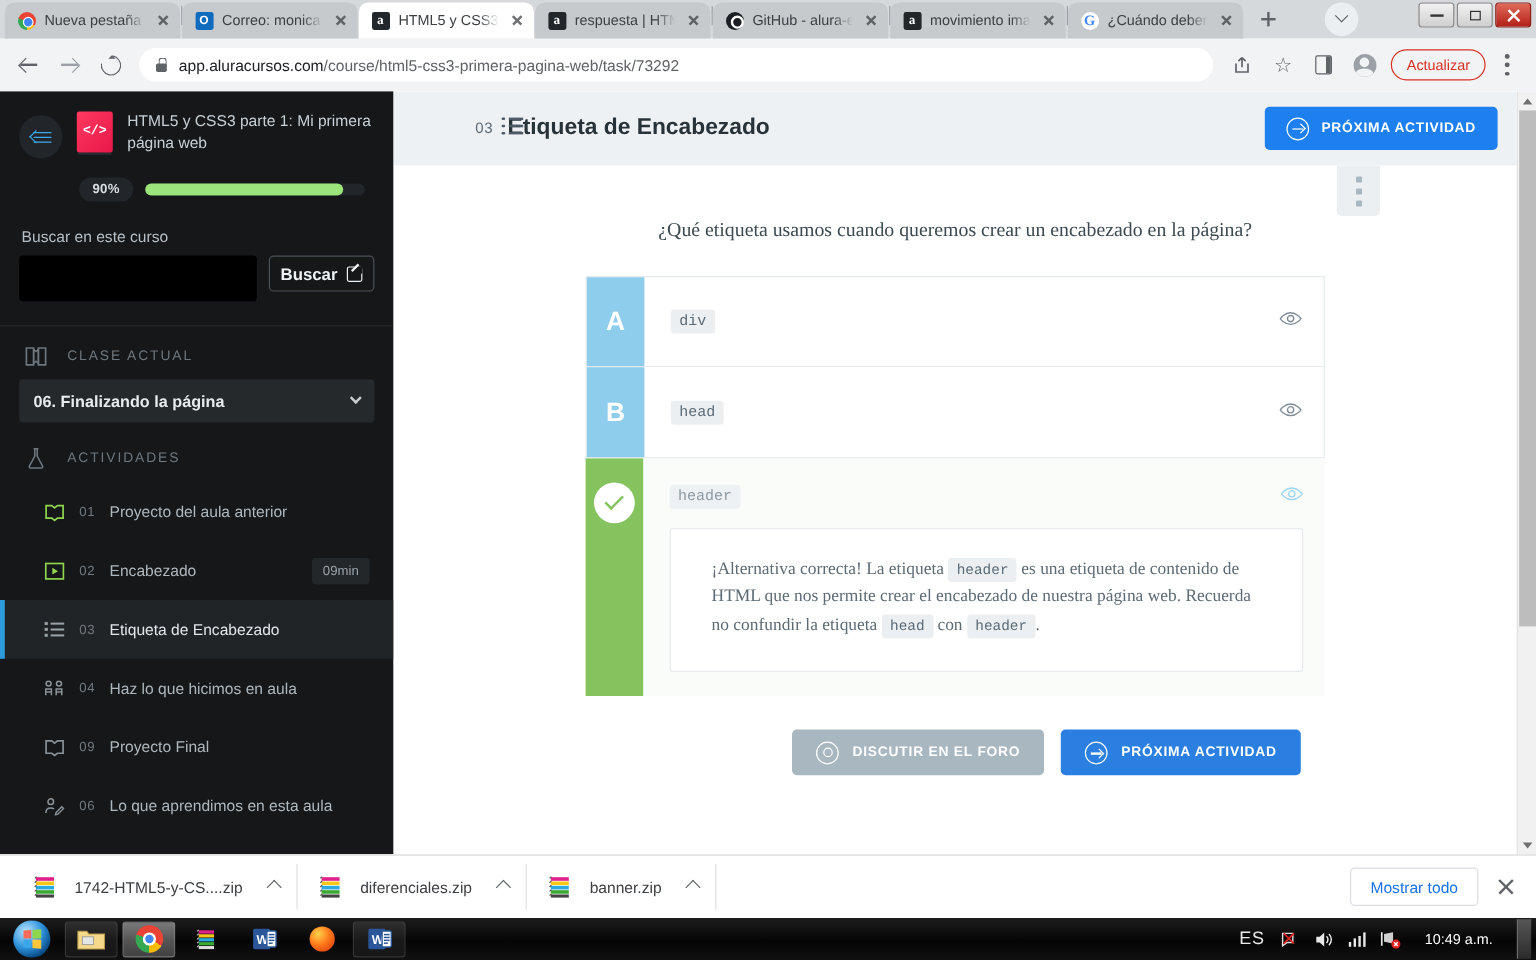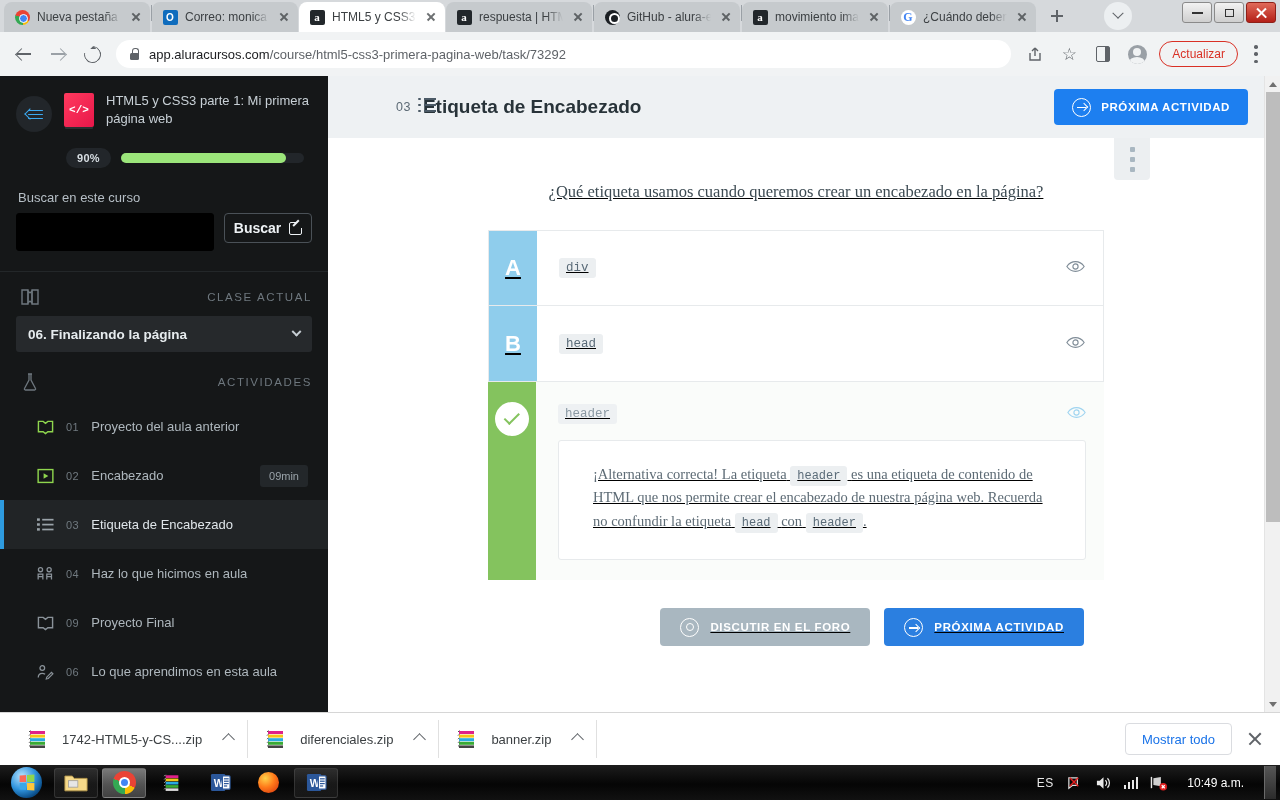--- a/index.html
+++ b/index.html
@@ -189,21 +189,21 @@
                 background:transparent; color:#eef2f5; font-size:14px; font-weight:bold;
                 display:flex; align-items:center; justify-content:center; gap:8px;
                 font-family:"Liberation Sans",sans-serif;}
   .ext-ic { width:13px; height:13px; border:1.6px solid #eef2f5; border-radius:2px; position:relative;}
   .ext-ic:after{content:""; position:absolute; left:2.5px; top:2.5px; width:8px; height:1.6px;
                 background:#eef2f5; transform:rotate(-45deg); transform-origin:left;}
   .ext-ic:before{content:""; position:absolute; right:-1px; top:-1px; width:6px; height:6px;
                  background:#151718;}
 
   #side-bottom { border-top:1px solid #232729; padding:0 16px; }
-  .sec-head { display:flex; align-items:center; gap:16px; padding:16px 0 10px 4px;justify-content:space-between; }
+  .sec-head { display:flex; align-items:center; gap:16px; padding:16px 0 10px 4px; }
   .sec-head .lbl { font-size:11.5px; letter-spacing:1.6px; color:#6e777e; }
 
   #current-class {
     background:#26292c; border-radius:3px; height:36px;
     display:flex; align-items:center; justify-content:space-between;
     padding:0 12px; font-size:13.5px; font-weight:bold; color:#e6ebee;
     margin-bottom:4px;
   }
   #current-class .chev { width:7px; height:7px; border-right:2px solid #c7ced4; border-bottom:2px solid #c7ced4;
                          transform:rotate(45deg) translate(-2px,-2px); }
@@ -232,21 +232,21 @@
   #next-top {
     margin-left:auto; background:#1d7ff0; color:#fff; border-radius:4px; height:36px;
     display:flex; align-items:center; gap:10px; padding:0 18px; font-size:11.5px;
     letter-spacing:.6px; font-weight:bold;
   }
   .circ-arrow { width:19px; height:19px; border-radius:50%; border:1.6px solid currentColor; position:relative; flex-shrink:0;}
   .circ-arrow:before{content:""; position:absolute; left:4px; top:8px; width:9px; height:1.6px; background:currentColor;}
   .circ-arrow:after{content:""; position:absolute; left:8px; top:5.6px; width:5px; height:5px;
                     border-top:1.6px solid currentColor; border-right:1.6px solid currentColor; transform:rotate(45deg);}
 
-  #main-body { position:relative; height:574px; background:#fff;text-decoration:underline; }
+  #main-body { position:relative; height:574px; background:#fff; }
   #opts-menu { position:absolute; right:114px; top:0; width:36px; height:42px; background:#eceff1;
                border-radius:0 0 4px 4px; display:flex; flex-direction:column; align-items:center;
                justify-content:center; gap:5px; }
   #opts-menu i { width:5px; height:5px; background:#a9b7c1; border-radius:1px; }
 
   #question { font-family:"Liberation Serif", serif; font-size:16.5px; color:#3c4a52;
               text-align:center; padding:44px 0 0 0; margin:0 24px; }
 
   #alts { margin:28px 160px 0 160px; }
   .alt { display:flex; min-height:76px; border:1px solid #e7eaec; border-top:none; background:#fff; }
@@ -321,21 +321,21 @@
   #startorb .flag { width:15px; height:15px; display:grid; grid-template-columns:1fr 1fr;
                     grid-template-rows:1fr 1fr; gap:1.5px; transform:perspective(22px) rotateY(-11deg);}
   #startorb .flag i:nth-child(1){background:#f96a5a;} #startorb .flag i:nth-child(2){background:#8fd64e;}
   #startorb .flag i:nth-child(3){background:#3aa7e8;} #startorb .flag i:nth-child(4){background:#ffc63a;}
   .tb-app { width:44px; height:30px; margin:0 2px; display:flex; align-items:center; justify-content:center;
             border-radius:3px; }
   .tb-app.active { background:linear-gradient(#cfcfcf88,#8f8f8f66); border:1px solid #9a9a9a66; }
   .tb-app.run { background:linear-gradient(#5a5a5a55,#2a2a2a55); border:1px solid #6a6a6a55; }
   #tray { margin-left:auto; display:flex; align-items:center; gap:12px; padding-right:4px; color:#e8e8e8;
           font-size:11.5px; }
-  #tray .lang { font-size:12px; letter-spacing:.5px; }
+  #tray .lang { font-size:15px; letter-spacing:.5px; }
   #clock { font-size:12px; color:#fff; padding:0 8px; white-space:nowrap; }
   #showdesk { width:12px; height:33px; background:linear-gradient(#565656,#2b2b2b);
               border-left:1px solid #6a6a6a; }
   .tray-ic { width:17px; height:16px; position:relative; }
 
   .bars { display:flex; align-items:flex-end; gap:1.5px; height:12px; }
   .bars i { width:2.5px; background:#e8e8e8; }
   .bars i:nth-child(1){height:4px;} .bars i:nth-child(2){height:6.5px;}
   .bars i:nth-child(3){height:9px;} .bars i:nth-child(4){height:12px;}
 </style>

